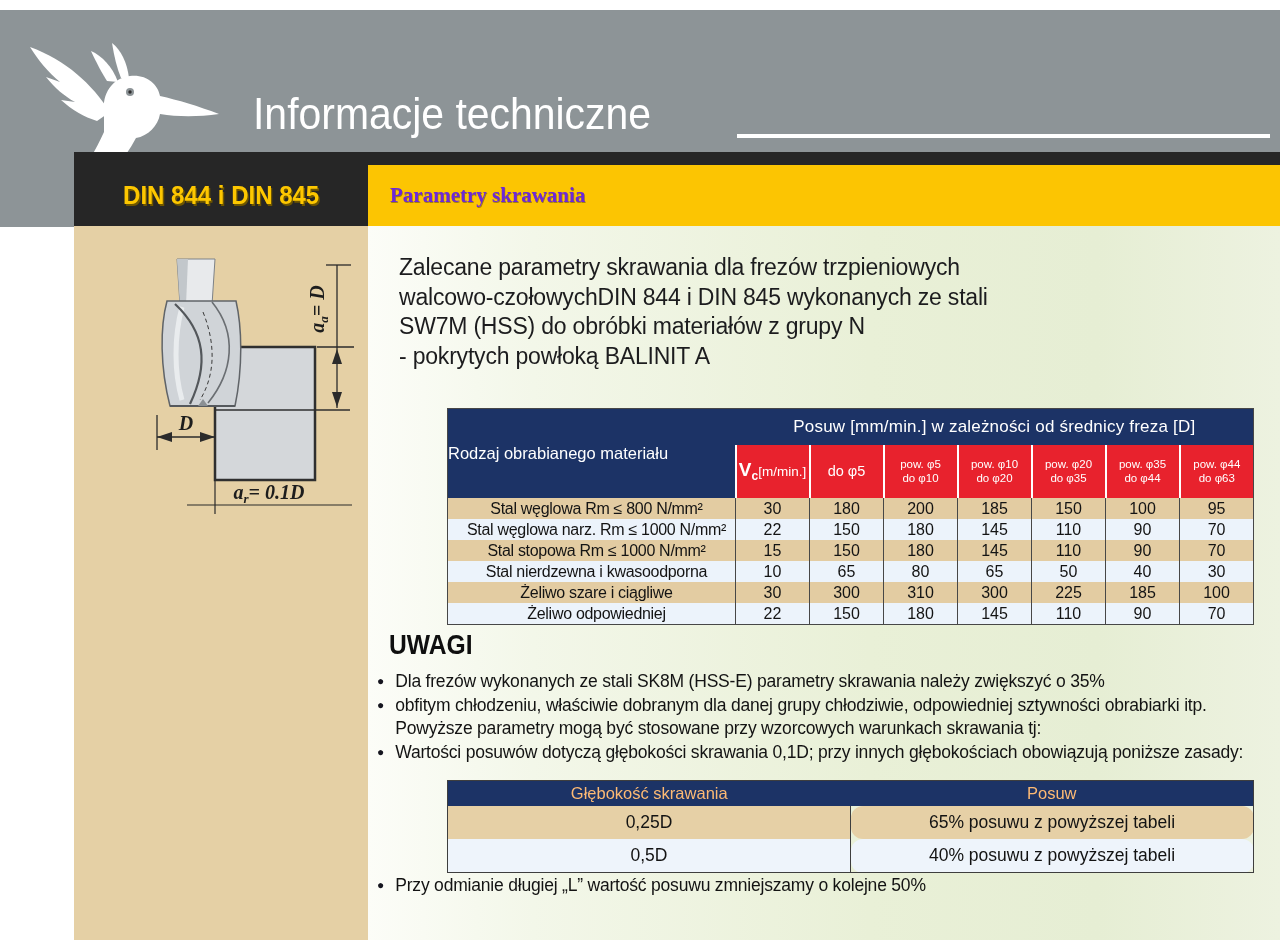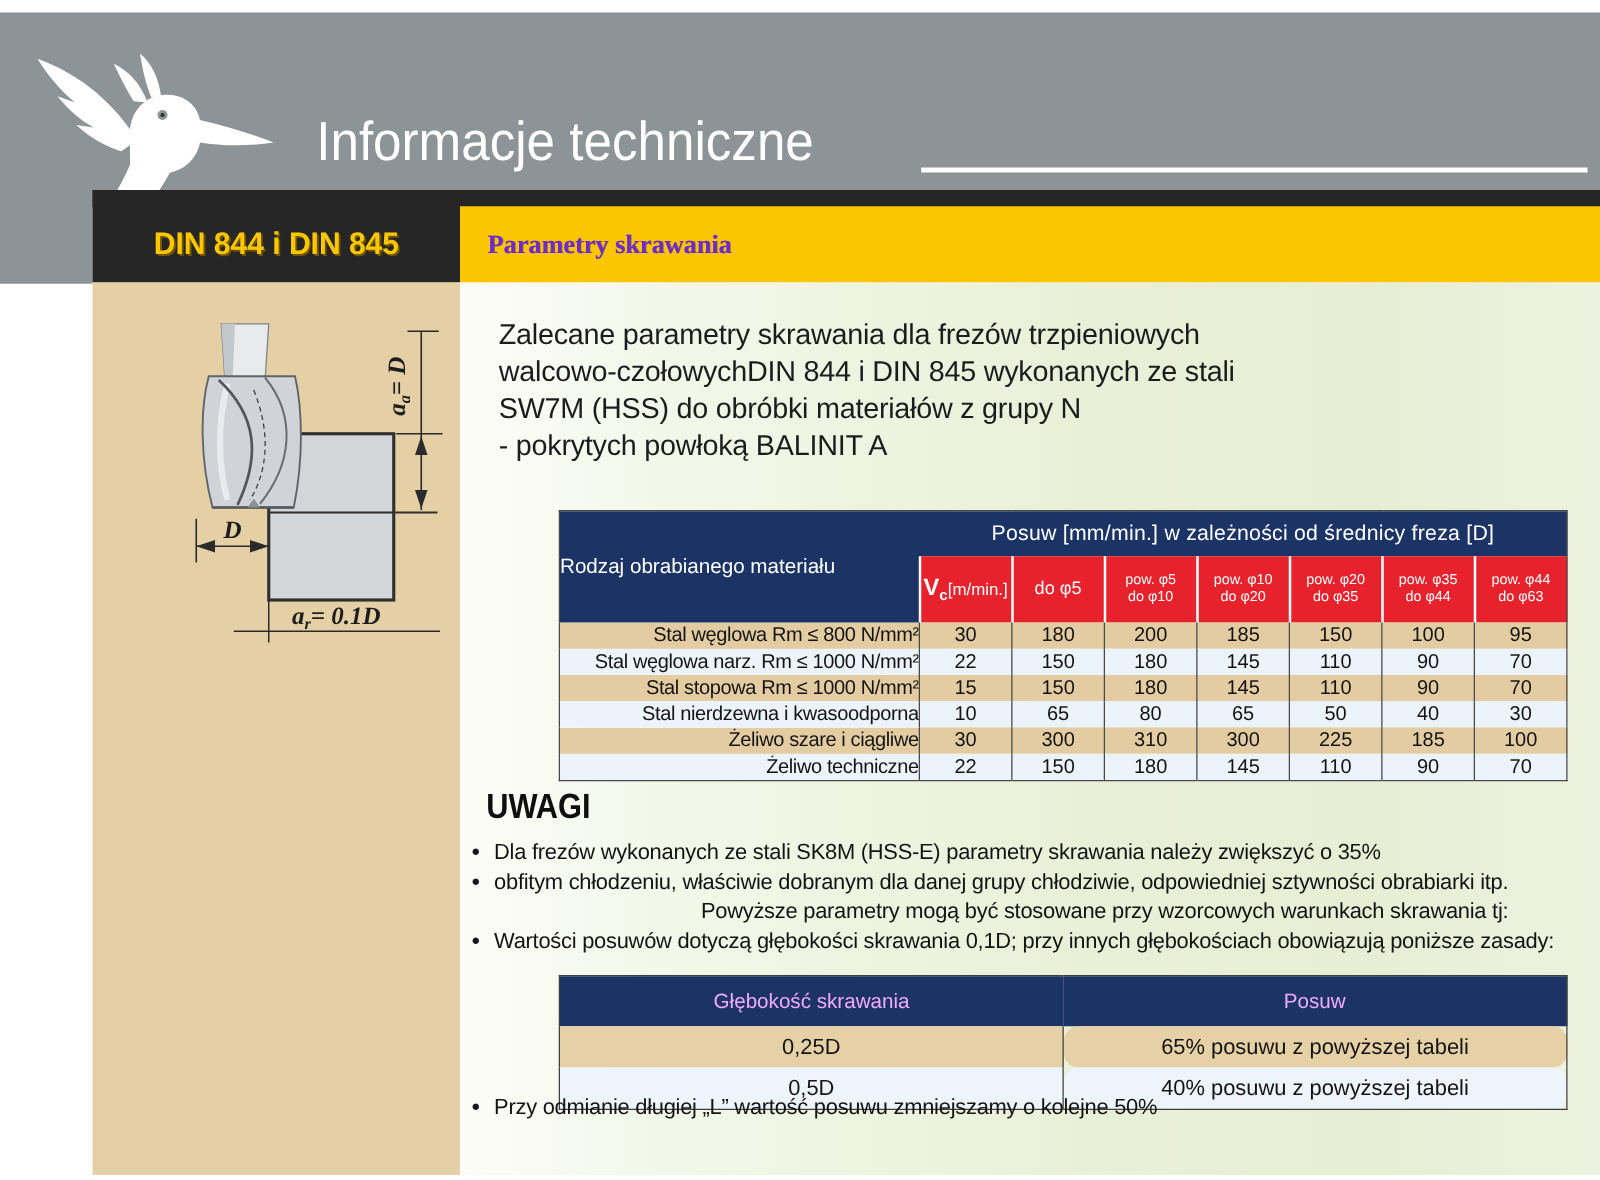--- a/index.html
+++ b/index.html
@@ -42,40 +42,40 @@
   .posuw-h{background:#1c3366;color:#ffffff;font-size:17px;height:36px;text-align:center;letter-spacing:0.2px;}
   .mat-h{background:#1c3366;color:#ffffff;font-size:16.5px;text-align:left;padding-left:12px;}
   .red{background:#e8222d;color:#ffffff;border-left:2px solid #ffffff;height:53px;
        text-align:center;vertical-align:middle;}
   .red .l1,.red .l2{font-size:11.5px;line-height:13.5px;}
   .red.single .l1{font-size:14.5px;}
   .vbase{font-size:19px;font-weight:bold;}
   .vc sub{font-size:12px;font-weight:bold;}
   .vunit{font-size:13.5px;}
   .cut-table td{height:21px;padding:0;font-size:16px;color:#141414;}
-  .cut-table td.mat{padding-left:10px;text-align:right;white-space:nowrap;overflow:hidden;letter-spacing:-0.3px;margin-left:44px;}
+  .cut-table td.mat{padding-left:10px;text-align:center;white-space:nowrap;overflow:hidden;letter-spacing:-0.3px;margin-left:44px;}
   .cut-table td.val{text-align:center;border-left:1px solid #474747;}
   .row-tan td{background:#e3cca2;}
   .row-blue td{background:#ecf3fb;}
 
   
   .uwagi-h{position:absolute;left:21px;top:403px;font-size:28px;font-weight:bold;color:#0f0f0f;
            transform:scaleX(0.88);transform-origin:left;}
   .bullets{position:absolute;left:9px;width:900px;}
   .bullets.first{top:444px;}
   .bullets.last{top:648px;}
   .bullet{display:flex;gap:11px;}
   .bullet .dot{font-size:12px;line-height:23.5px;color:#15151f;flex:0 0 auto;}
   .bullet .lines{font-size:17.5px;line-height:23.5px;color:#131313;letter-spacing:-0.2px;}
-  .bullet .lines div{white-space:nowrap;text-align:right;}
+  .bullet .lines div{white-space:nowrap;}
 
   
   .depth-table{position:absolute;left:79px;top:554px;width:806px;border-collapse:collapse;
                table-layout:fixed;border:1.5px solid #3e3e3e;}
-  .depth-table th{background:#1c3366;color:#f0abfc;height:40px;font-size:16.5px;font-weight:normal;padding:0;}
+  .depth-table th{background:#1c3366;color:#fdba74;height:25px;font-size:16.5px;font-weight:normal;padding:0;}
   .depth-table td{height:33px;text-align:center;font-size:17.5px;color:#131313;padding:0;}
   .depth-table tbody td:last-child{border-left:1.5px solid #3e3e3e;border-radius:12px;}
   .depth-table tr.row-tan td{background:#e6d0a6;}
   .depth-table tr.row-blue td{background:#eef4fb;}
 </style>
 </head>
 <body>
 
 <div class="page">
 
@@ -243,21 +243,21 @@
             <td class="mat">Żeliwo szare i ciągliwe</td>
             <td class="val">30</td>
             <td class="val">300</td>
             <td class="val">310</td>
             <td class="val">300</td>
             <td class="val">225</td>
             <td class="val">185</td>
             <td class="val">100</td>
           </tr>
           <tr class="row-blue">
-            <td class="mat">Żeliwo techniczne</td>
+            <td class="mat">Żeliwo odpowiedniej</td>
             <td class="val">22</td>
             <td class="val">150</td>
             <td class="val">180</td>
             <td class="val">145</td>
             <td class="val">110</td>
             <td class="val">90</td>
             <td class="val">70</td>
           </tr>
         </tbody>
     </table>

